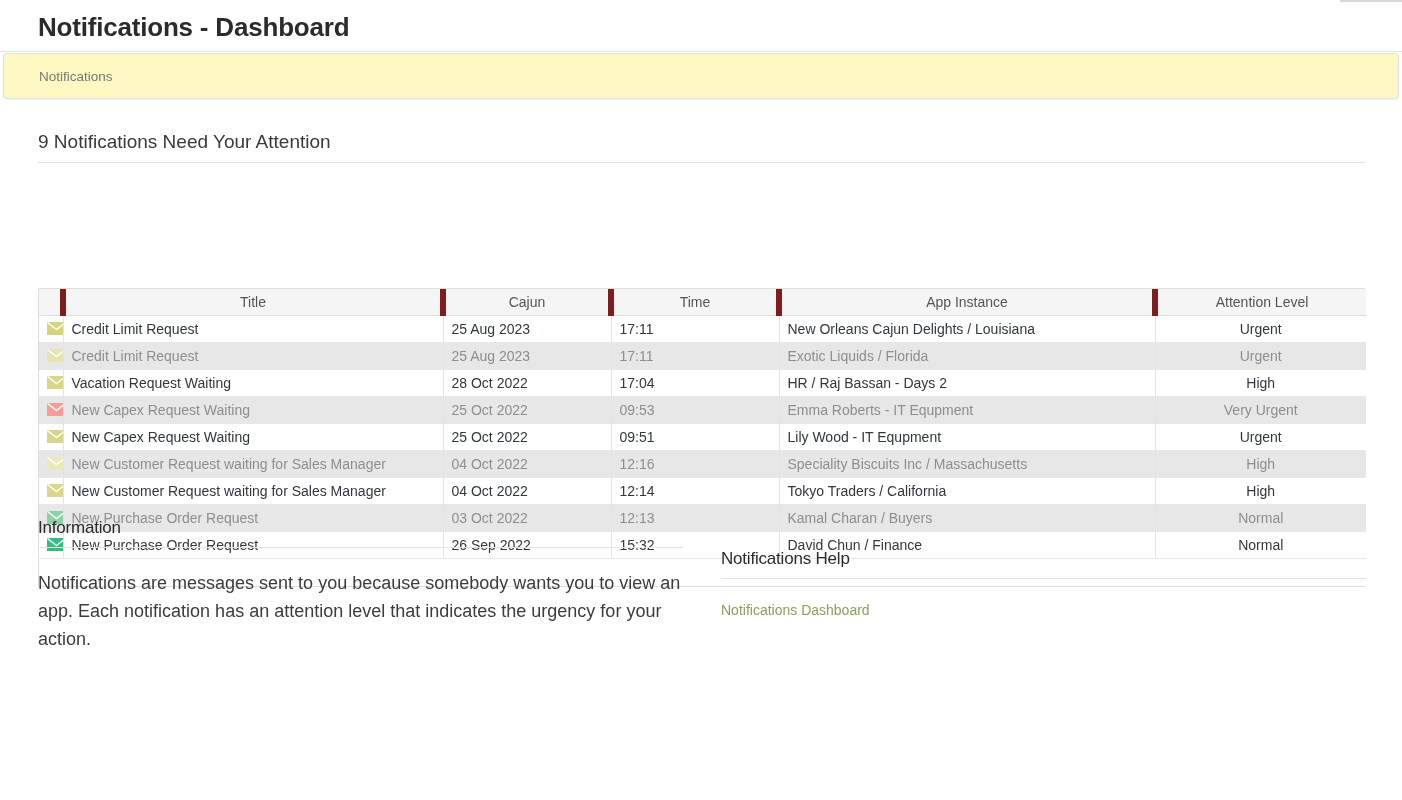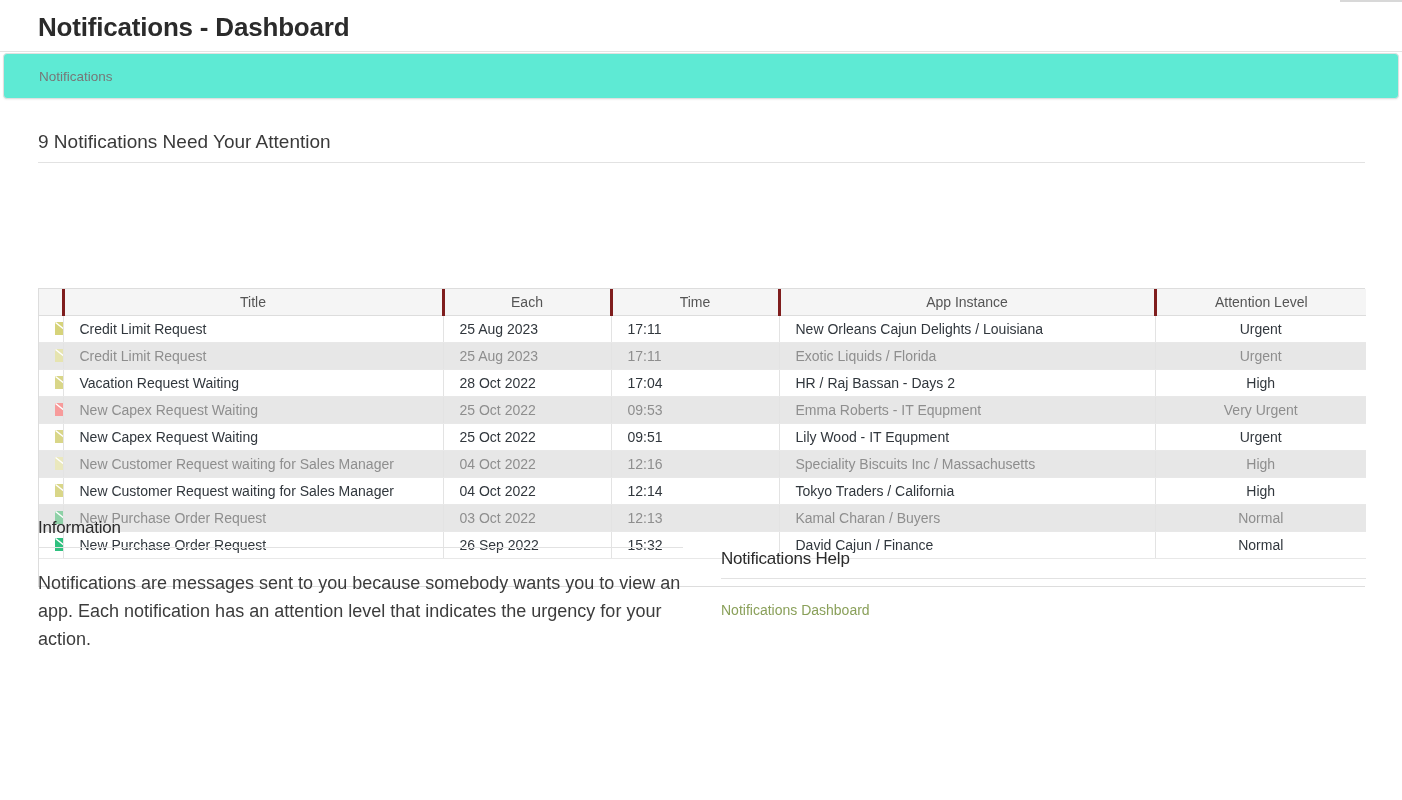--- a/index.html
+++ b/index.html
@@ -42,21 +42,21 @@
     color: #2b2b2b;
     letter-spacing: -0.2px;
     white-space: nowrap;
   }
 
   
   .breadcrumb-bar {
     position: absolute;
     top: 53px; left: 3px;
     width: 1396px; height: 46px;
-    background: #5eead4;
+    background: #fef9c3;
     border: 1px solid #e0e0e0;
     border-radius: 4px;
     box-shadow: 0 1px 2px rgba(0,0,0,0.06);
   }
   .breadcrumb-text {
     position: absolute;
     left: 35px; top: 15px;
     font-size: 13.5px;
     color: #777777;
   }
@@ -102,27 +102,27 @@
     font-size: 14px;
   }
   table.notif th {
     background: #f5f5f5;
     font-weight: normal;
     font-size: 14px;
     color: #555555;
     text-align: center;
     height: 26px;
     padding: 3px 8px;
-    border-right: 3px solid #7f1d1d;
+    border-right: 6px solid #7f1d1d;
     border-bottom: 1px solid #dddddd;
   }
   table.notif th:last-child { border-right: 0; }
   table.notif td {
     height: 27px;
-    padding: 3px 16px;
+    padding: 3px 8px;
     border-right: 1px solid #e3e3e3;
     border-bottom: 1px solid #e8e8e8;
     white-space: nowrap;
     overflow: hidden;
     text-overflow: ellipsis;
     vertical-align: middle;
   }
   table.notif td:last-child { border-right: 0; text-align: center; }
 
   .col-icon   { width: 24px; }
@@ -230,21 +230,21 @@
             <col class="col-title">
             <col class="col-date">
           <col class="col-time">
             <col class="col-app">
             <col class="col-level">
         </colgroup>
         <thead>
           <tr>
             <th class="col-icon"></th>
             <th>Title</th>
-            <th>Each</th>
+            <th>Cajun</th>
             <th>Time</th>
             <th>App Instance</th>
             <th>Attention Level</th>
           </tr>
         </thead>
         <tbody id="notif-body">
             <tr class="row-odd">
               <td class="cell-icon"><span class="envelope"><svg width="19" height="13" viewBox="0 0 19 13" xmlns="http://www.w3.org/2000/svg">
                     <rect x="0.5" y="0.5" width="18" height="12" fill="#d6d37a" stroke="#d6d37a"></rect>
                     <path d="M0.5 0.5 L9.5 7.5 L18.5 0.5" fill="none" stroke="#ffffff" stroke-width="1.4"></path>
@@ -333,21 +333,21 @@
               <td>Normal</td>
             </tr>
             <tr class="row-odd">
               <td class="cell-icon"><span class="envelope"><svg width="19" height="13" viewBox="0 0 19 13" xmlns="http://www.w3.org/2000/svg">
                     <rect x="0.5" y="0.5" width="18" height="12" fill="#2fc07f" stroke="#2fc07f"></rect>
                     <path d="M0.5 0.5 L9.5 7.5 L18.5 0.5" fill="none" stroke="#ffffff" stroke-width="1.4"></path>
                   </svg></span></td>
               <td>New Purchase Order Request</td>
               <td>26 Sep 2022</td>
               <td>15:32</td>
-              <td>David Cajun / Finance</td>
+              <td>David Chun / Finance</td>
               <td>Normal</td>
             </tr>
             <tr class="footer-row">
               <td></td>
               <td></td>
               <td></td>
               <td></td>
               <td></td>
               <td></td>
             </tr>

